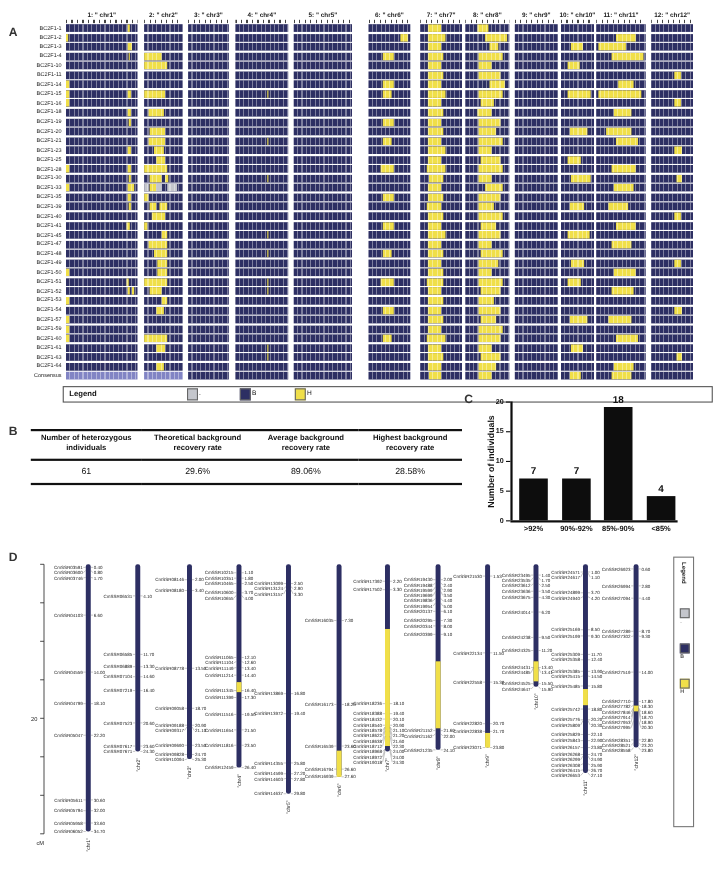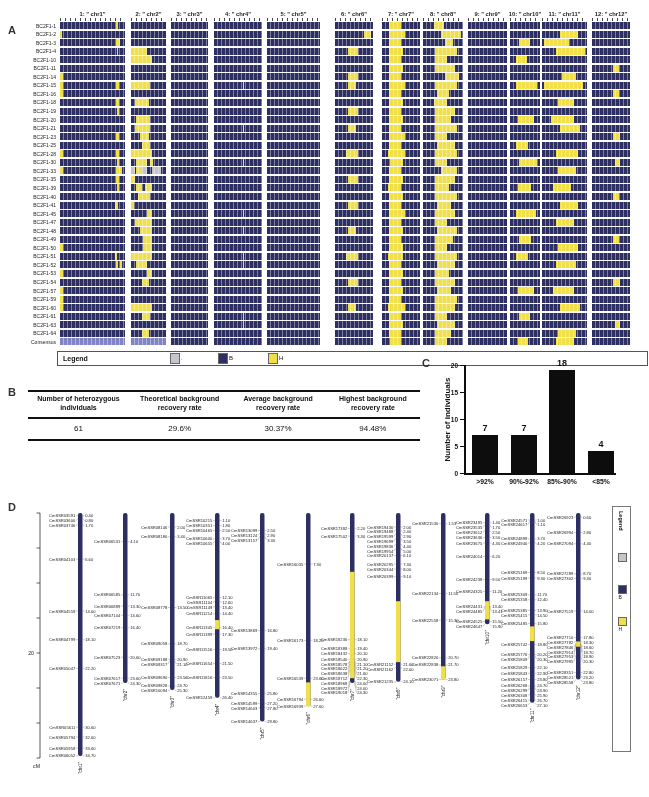--- a/index.html
+++ b/index.html
@@ -1687,22 +1687,22 @@
           <th>Number of heterozygous individuals</th>
           <th>Theoretical background recovery rate</th>
           <th>Average background recovery rate</th>
           <th>Highest background recovery rate</th>
         </tr>
       </thead>
     <tbody>
         <tr>
           <td>61</td>
           <td>29.6%</td>
-          <td>30.37%</td>
-          <td>94.48%</td>
+          <td>89.06%</td>
+          <td>28.58%</td>
         </tr>
       </tbody>
   </table>
 
   <div id="c-panel" style="position:absolute;left:420px;top:355px;width:229px;height:148px;">
     <div class="plabel" style="left:2px;top:2px;">C</div>
     <div class="cyl" style="left:-28px;top:60px;width:110px;text-align:center;">Number of individuals</div>
     <div id="c-plot">
         <div class="caxis" style="left: 44px; top: 10px; width: 1.6px; height: 108px;"></div>
         <div class="caxis" style="left: 44px; top: 118px; width: 152px; height: 1.6px;"></div>

